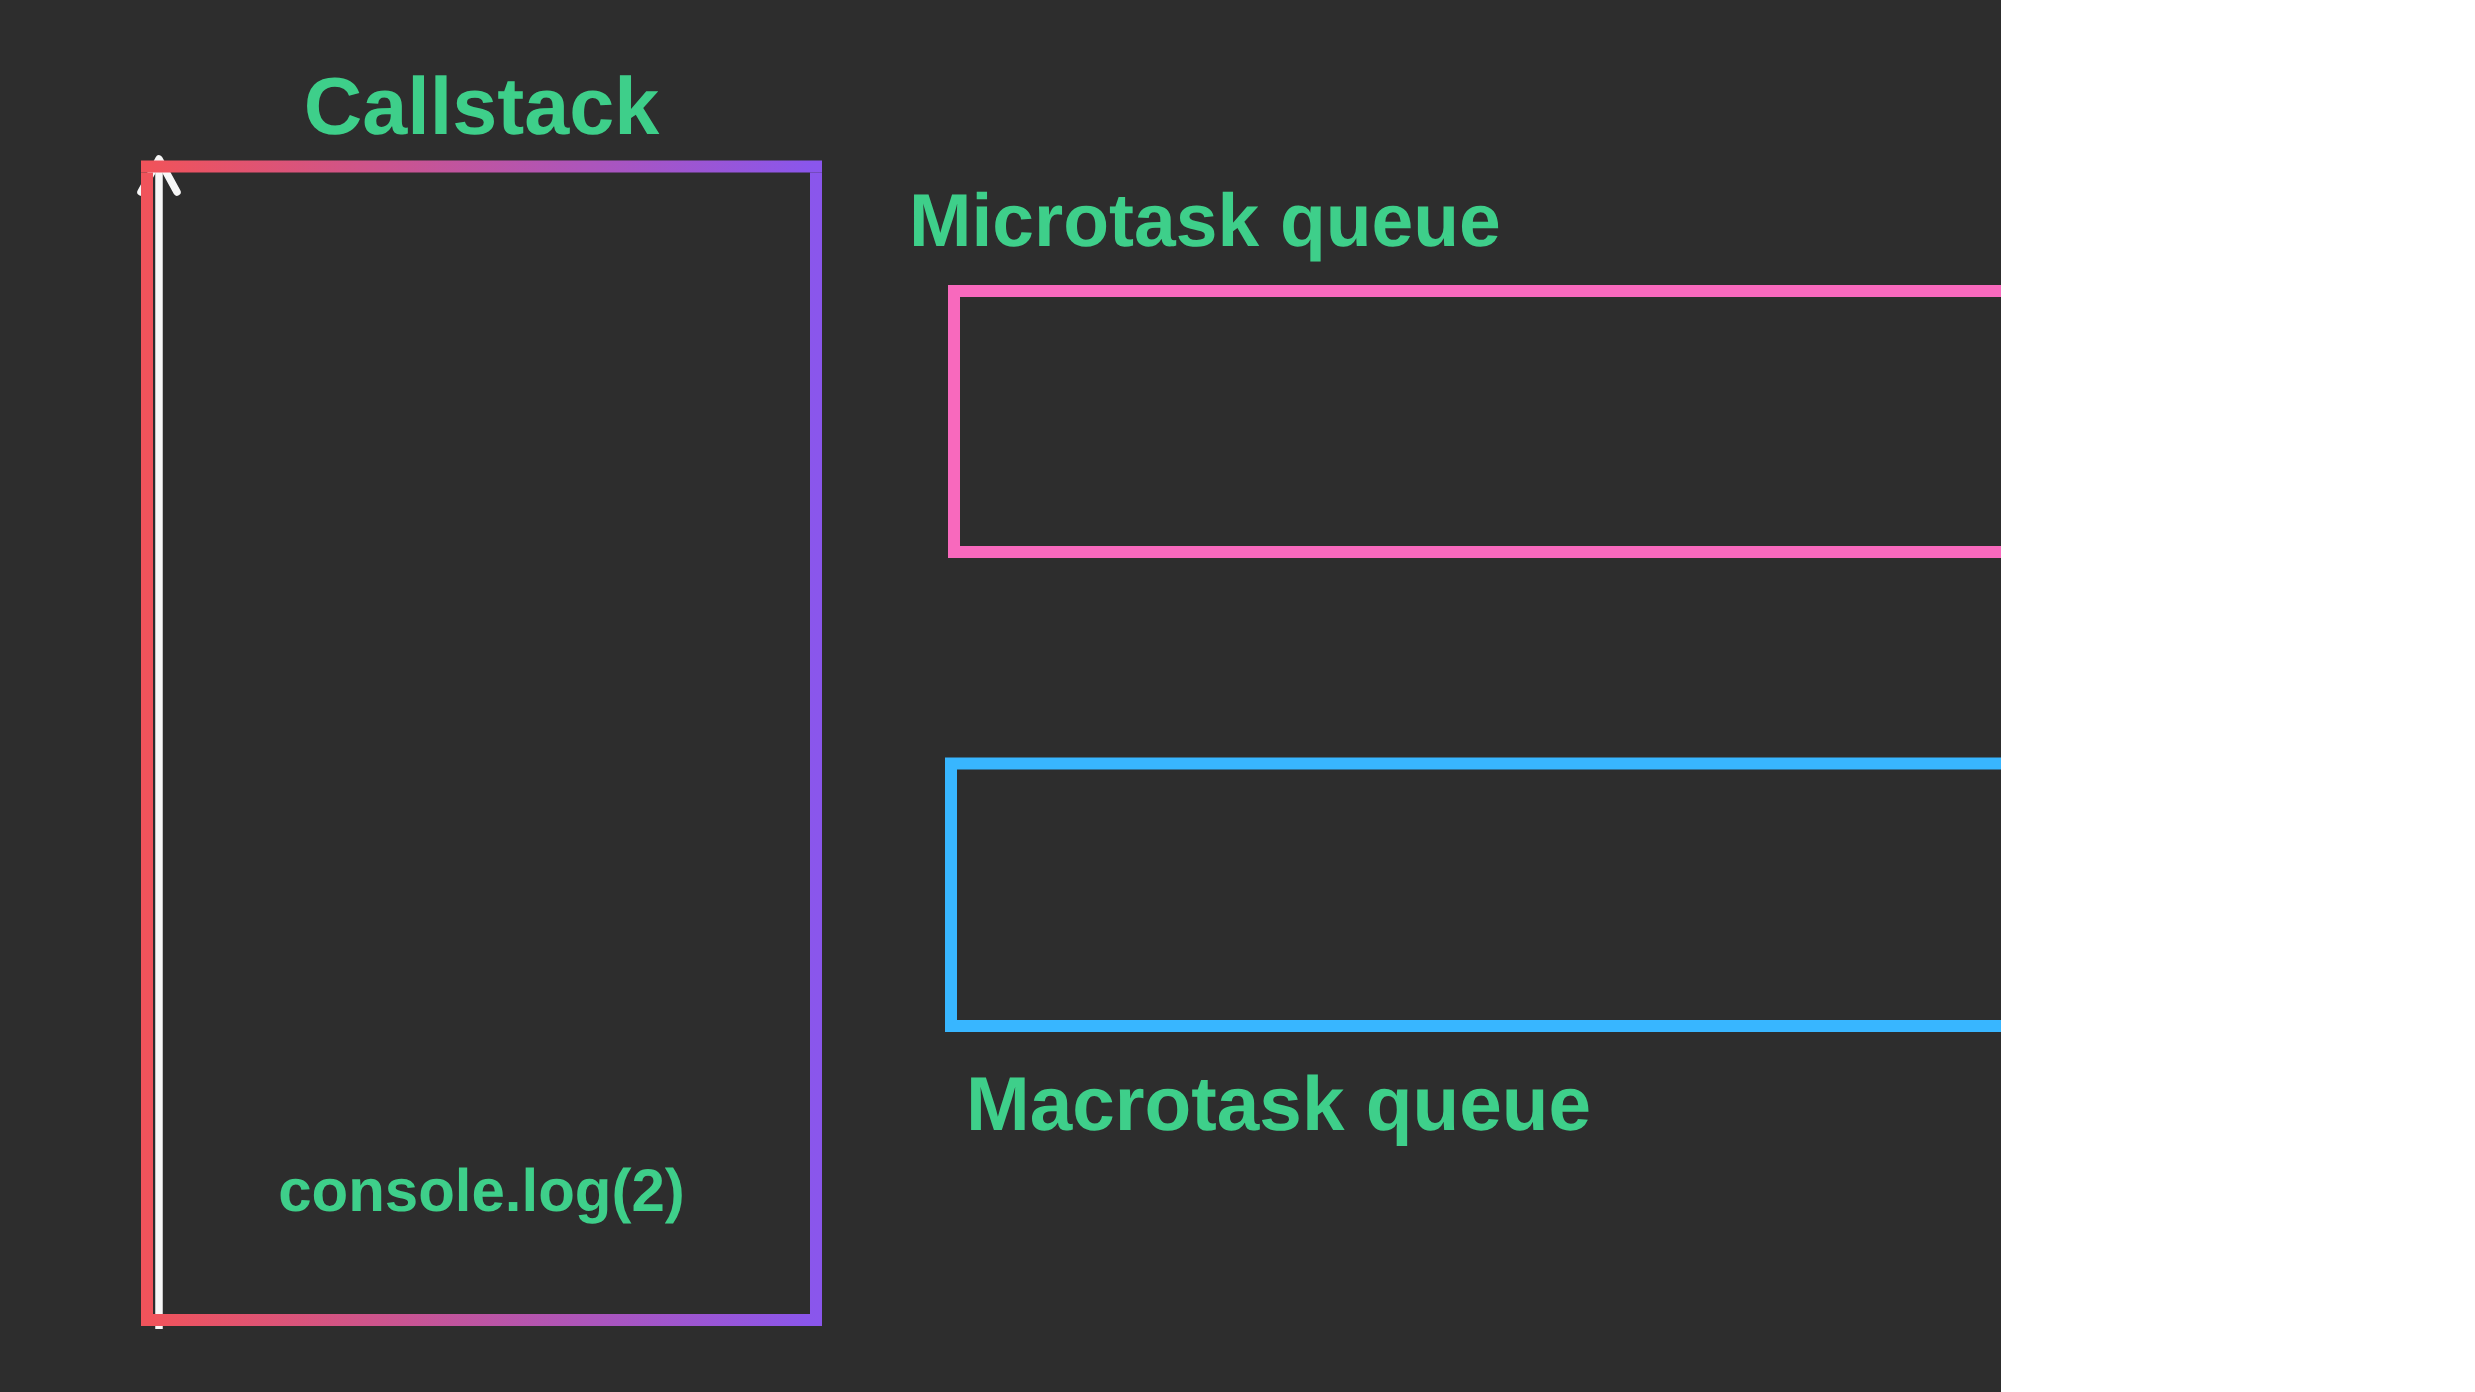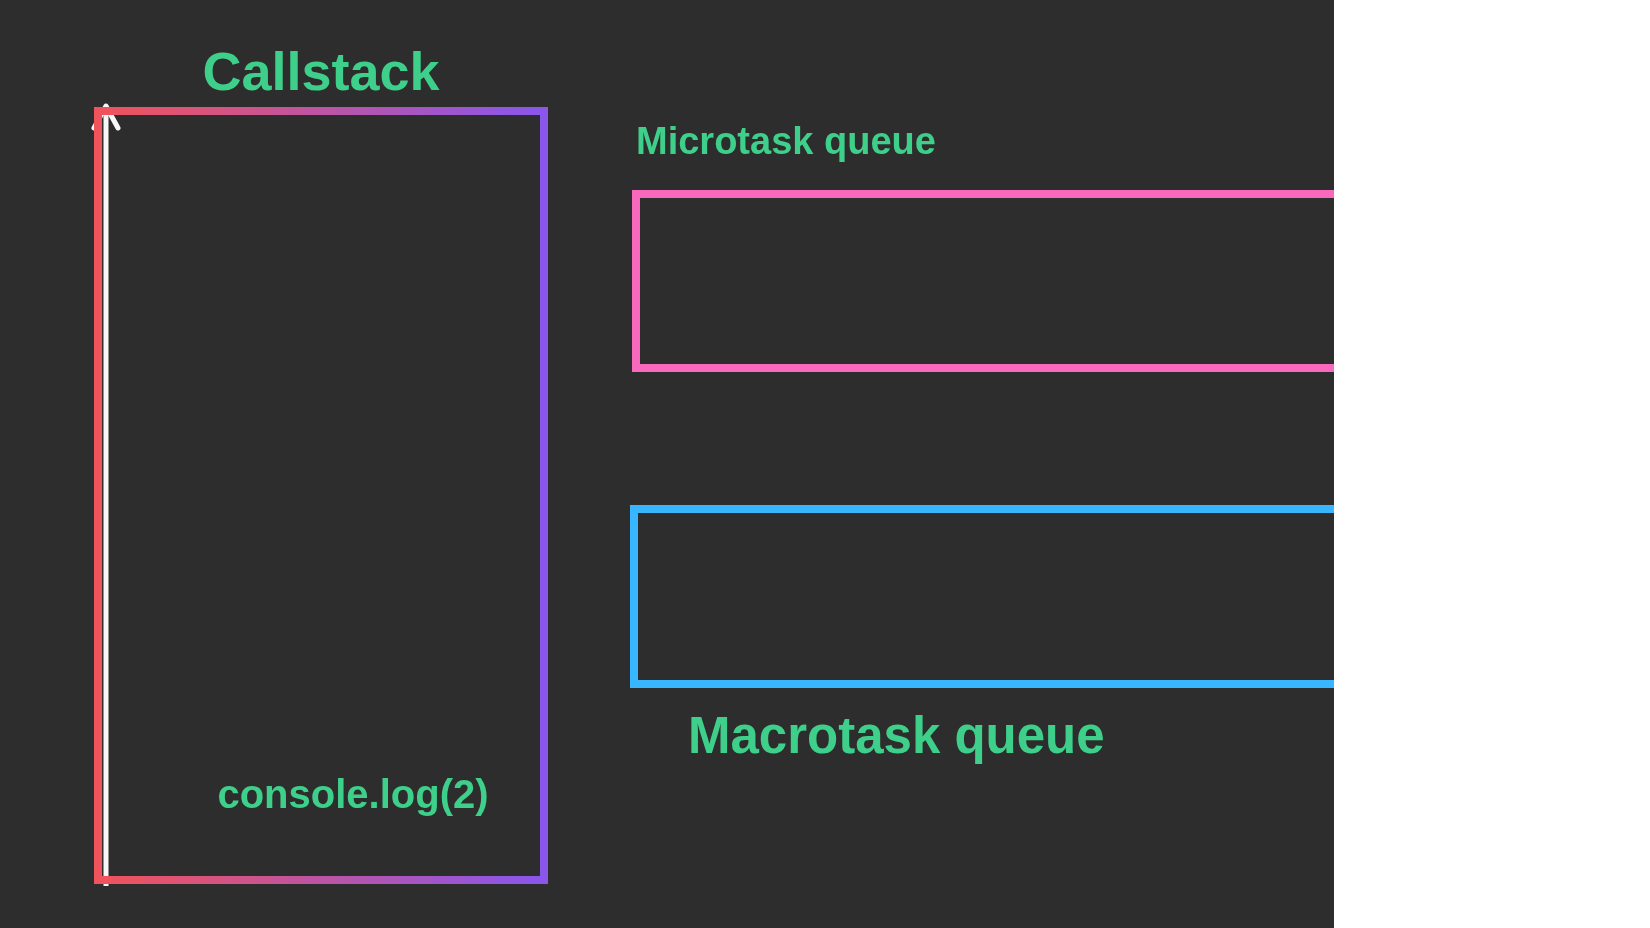--- a/index.html
+++ b/index.html
@@ -22,29 +22,28 @@
     white-space: nowrap;
   }
   .callstack-title {
     left: 94px;
     top: 44px;
     width: 454px;
     text-align: center;
     font-size: 54px;
   }
   .microtask-title {
-    left: 636px;
+    left: 606px;
     top: 122px;
-    font-size: 38px;
+    font-size: 50px;
   }
   .macrotask-title {
     left: 644px;
     top: 710px;
     font-size: 51px;
-    margin-left: 44px;
   }
   .callstack-box {
     position: absolute;
     left: 94px;
     top: 107px;
     width: 454px;
     height: 777px;
     box-sizing: border-box;
     border: 8px solid;
     border-image: linear-gradient(90deg,
@@ -53,21 +52,20 @@
   }
   .stack-item {
     position: absolute;
     left: 0;
     bottom: 62px;
     width: 100%;
     text-align: center;
     color: var(--title-green, #3ecf8a);
     font-size: 40px;
     line-height: 1;
-    padding-left: 32px;
   }
   .queue-box {
     position: absolute;
     box-sizing: border-box;
     background: transparent;
   }
   .microtask-box {
     left: 632px;
     top: 190px;
     width: 903px;

